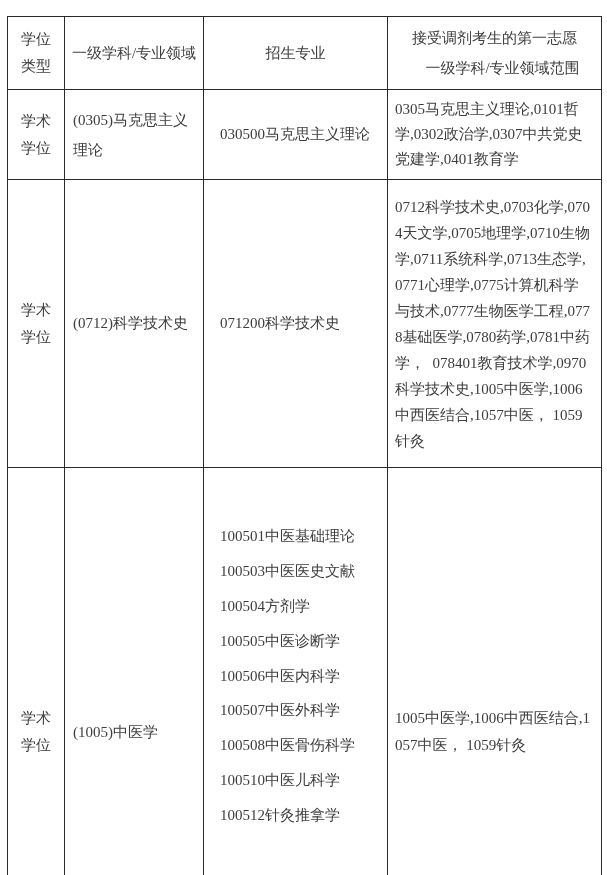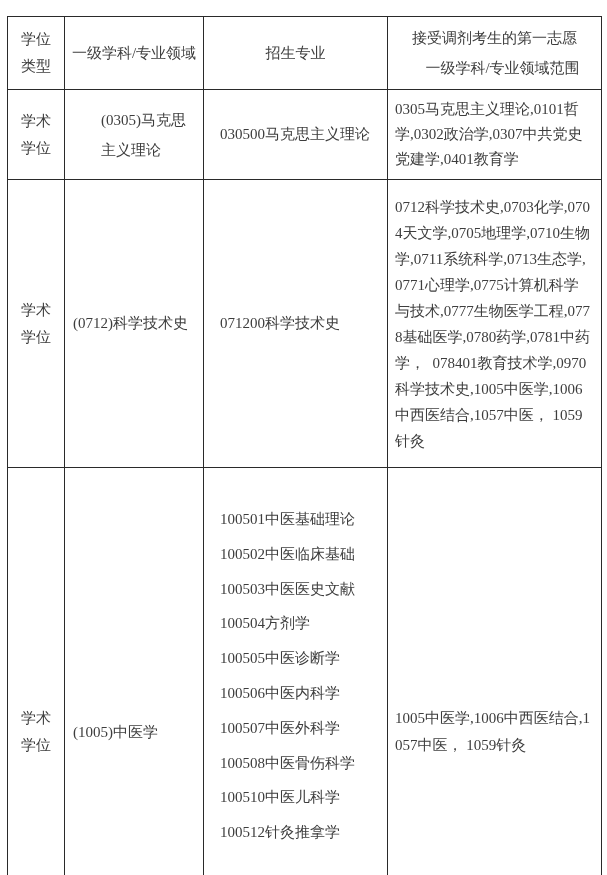--- a/index.html
+++ b/index.html
@@ -31,21 +31,21 @@
   .lft { align-items:flex-start; text-align:left; }
   .pad-c2 { padding-left:8px;  padding-right:10px; }
   .pad-c3 { padding-left:16px; padding-right:7px; }
   .pad-c4 { padding-left:7px;  padding-right:9px; }
   .narrow { width:32px; line-height:27px; text-align:center; display:inline-block; }
   .hdr4-l1 { line-height:30px; }
   .hdr4-l2 { line-height:30px;margin-left:16px; }
   .lh25 { line-height:25px; }
   .lh26 { line-height:26px; }
   .lh27 { line-height:27px; }
-  .lh30 { line-height:30px;margin-left:28px; }
+  .lh30 { line-height:30px; }
   .break { word-break:break-all; white-space:pre-wrap; }
   .shift-down { position:relative; top:56px; }
   .major-list { line-height:34.8px; }
 </style>
 </head>
 <body>
 
 <div class="tbl">
 
   <div class="cell ctr">
@@ -90,21 +90,20 @@
 
   <div class="cell ctr">
     <span class="narrow shift-down">学术学位</span>
   </div>
   <div class="cell lft pad-c2">
     <span class="shift-down">(1005)中医学</span>
   </div>
   <div class="cell lft pad-c3">
     <div class="major-list">
       <div>100501中医基础理论</div>
-      <div>100502中医临床基础</div>
       <div>100503中医医史文献</div>
       <div>100504方剂学</div>
       <div>100505中医诊断学</div>
       <div>100506中医内科学</div>
       <div>100507中医外科学</div>
       <div>100508中医骨伤科学</div>
       <div>100510中医儿科学</div>
       <div>100512针灸推拿学</div>
     </div>
   </div>

